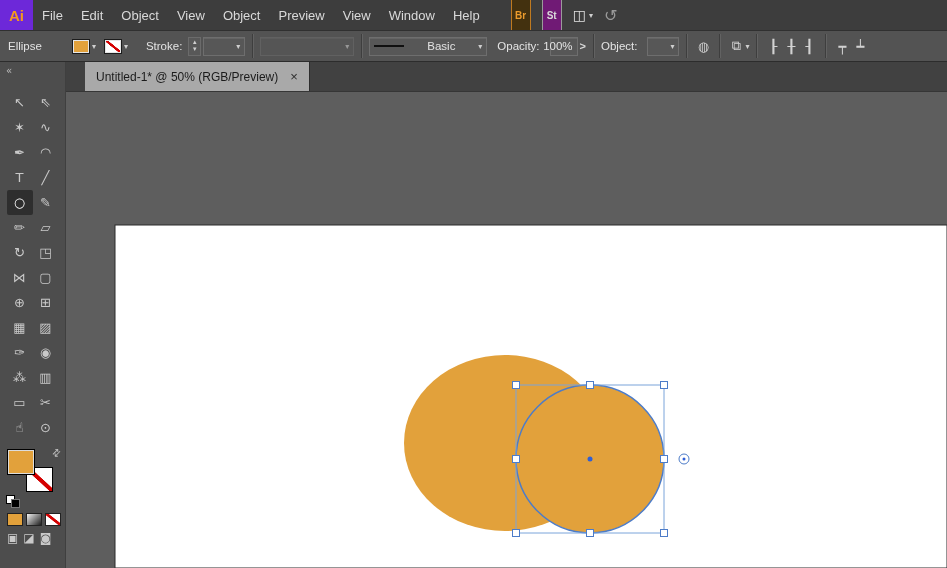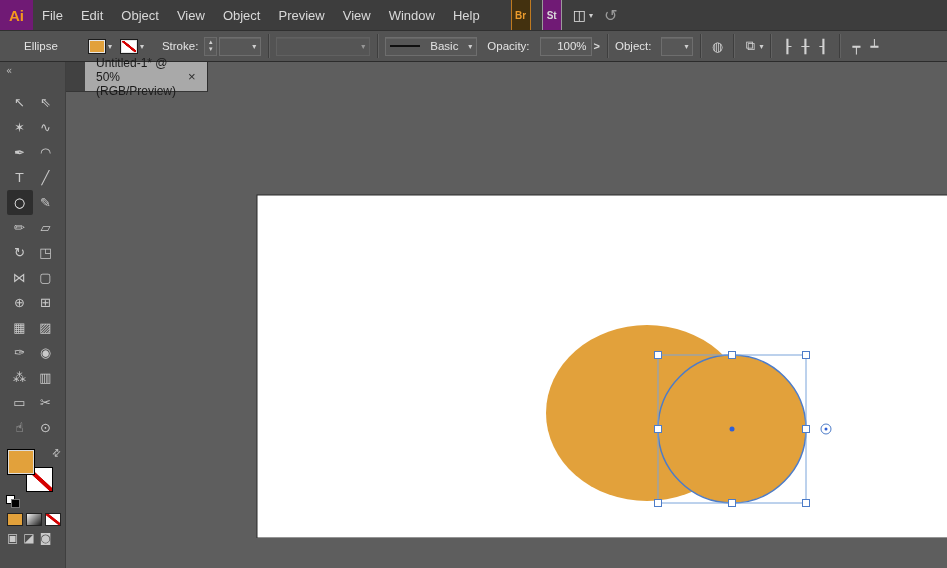--- a/index.html
+++ b/index.html
@@ -4,54 +4,54 @@
 <style>
   * { margin:0; padding:0; box-sizing:border-box; }
   html,body { width:947px; height:568px; overflow:hidden; background:#5e5e5e;
               font-family:"Liberation Sans", "DejaVu Sans", sans-serif; }
   .glyph { font-family:"DejaVu Sans", sans-serif; }
 
   .app { position:relative; width:947px; height:568px; display:flex; flex-direction:column; }
 
   
   .menubar { height:30px; background:#3d3d3d; display:flex; align-items:center; flex:0 0 30px; }
-  .logo { width:33px; height:30px; background:#701a75; color:#f49a1d; font-weight:bold;
+  .logo { width:33px; height:30px; background:#6d28d9; color:#f49a1d; font-weight:bold;
           font-size:15px; display:flex; align-items:center; justify-content:center; }
   .menu-item { padding:12px 9px; font-size:13px; color:#d9d9d9; height:36px; display:flex; align-items:center; cursor:default; }
   .mb-right { display:flex; align-items:center; margin-left:22px; gap:11px; }
   .sq-btn { width:20px; height:36px; display:flex; align-items:center; justify-content:center;
             font-size:10px; font-weight:bold; border-radius:2px; }
   .br-btn { border:1px solid #bf7a20; background:#43310f; color:#eb9b2d; }
   .st-btn { border:1px solid #9b9b9b; background:#701a75; color:#d9d9d9; }
   .workspace { color:#e2e2e2; font-size:14px; display:flex; align-items:center; gap:3px; }
   .chev { font-size:8px; color:#cfcfcf; }
   .sync { color:#9a9a9a; font-size:16px; }
 
   
   .controlbar { height:32px; flex:0 0 32px; background:#535353; border-top:1px solid #303030;
                 border-bottom:1px solid #2c2c2c; display:flex; align-items:center;
-                font-size:11.5px; color:#e3e3e3; padding:0 24px; white-space:nowrap; }
+                font-size:11.5px; color:#e3e3e3; padding:0 8px; white-space:nowrap; }
   .cb-sep { width:1px; height:24px; background:#3e3e3e; box-shadow:1px 0 0 #626262; margin:0 7px; flex:0 0 1px; }
   .cb-gap { width:10px; flex:0 0 10px; }
   .swatch-wrap { display:flex; align-items:center; gap:2px; margin-right:8px; }
   .cb-swatch { width:18px; height:15px; border:1px solid #1c1c1c; box-shadow:inset 0 0 0 1px #e6e6e6; }
   .sw-none { background:#ffffff;
              background-image:linear-gradient(to top right, transparent 44%, #d40000 46%, #d40000 56%, transparent 58%); }
   .u-label { cursor:default; }
   .stepper { width:13px; height:19px; border:1px solid #6b6b6b; background:#585858; display:flex;
              flex-direction:column; align-items:center; justify-content:center; line-height:7px; margin:0 2px 0 6px; }
   .stepper span { font-size:7px; color:#d0d0d0; }
   .dd { height:19px; border:1px solid #6e6e6e; background:#575757; box-shadow:inset 0 1px 0 #656565;
         display:flex; align-items:center; justify-content:space-between; padding:0 4px; gap:4px; }
   .dd .chev { font-size:8px; }
   .dd-weight { width:42px; }
   .dd-profile { width:94px; opacity:.55; }
-  .dd-brush { width:92px; }
+  .dd-brush { width:118px; }
   .brush-line { display:inline-block; width:30px; height:2px; background:#101010; }
-  .dd-opacity { width:52px; justify-content:flex-end; }
+  .dd-opacity { width:28px; justify-content:flex-end; }
   .op-arrow { font-size:11px; color:#d8d8d8; margin-left:2px; font-weight:bold; }
   .dd-style { width:32px; }
   .cb-icon { width:18px; text-align:center; font-size:13px; color:#d2d2d2; }
 
   
   .main { flex:1; display:flex; min-height:0; }
 
   
   .toolbar { width:66px; flex:0 0 66px; background:#4d4d4d; border-right:1px solid #3f3f3f;
              display:flex; flex-direction:column; overflow:hidden; }
@@ -72,21 +72,21 @@
   .mini-b { position:absolute; left:11px; bottom:2px; width:9px; height:9px; background:#000; border:1px solid #777; }
 
   .cgn-row { display:flex; gap:3px; padding:3px 0 0 7px; }
   .cgn-row .btn { width:16px; height:13px; border:1px solid #222; }
   .grad-btn { background:linear-gradient(135deg, #f2f2f2, #1e1e1e); }
   .none-btn { background:#fff;
               background-image:linear-gradient(to top right, transparent 42%, #d40000 46%, #d40000 58%, transparent 62%); }
   .modes-row { display:flex; gap:5px; padding:5px 0 0 7px; color:#c9c9c9; font-size:12px; }
 
   
-  .rightcol { flex:1; display:flex; flex-direction:row; min-width:0; }
+  .rightcol { flex:1; display:flex; flex-direction:column; min-width:0; }
   .tabstrip { height:30px; flex:0 0 30px; background:#414141; border-bottom:1px solid #363636;
               display:flex; align-items:stretch; }
   .doc-tab { margin-left:19px; background:#a9a9a9; color:#1b1b1b; display:flex; align-items:center;
              padding:0 11px; gap:12px; font-size:12px; border-right:1px solid #2d2d2d; cursor:default; }
   .tab-close { color:#2e2e2e; font-size:13px; line-height:1; }
 
   .canvas-area { flex:1; position:relative; background:#5e5e5e; overflow:hidden; }
   .canvas-svg { position:absolute; left:0; top:0; }
 </style>
 </head>

